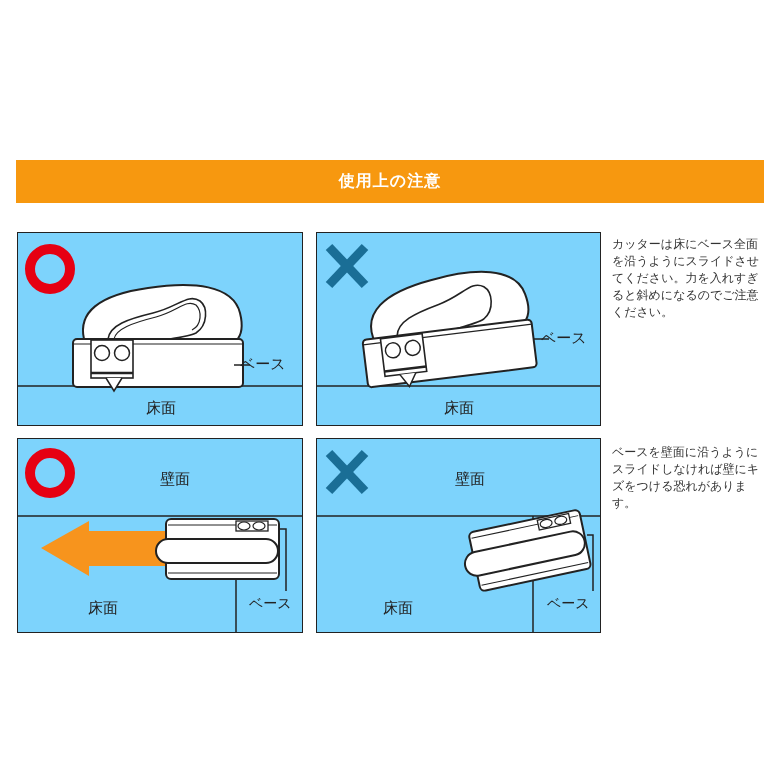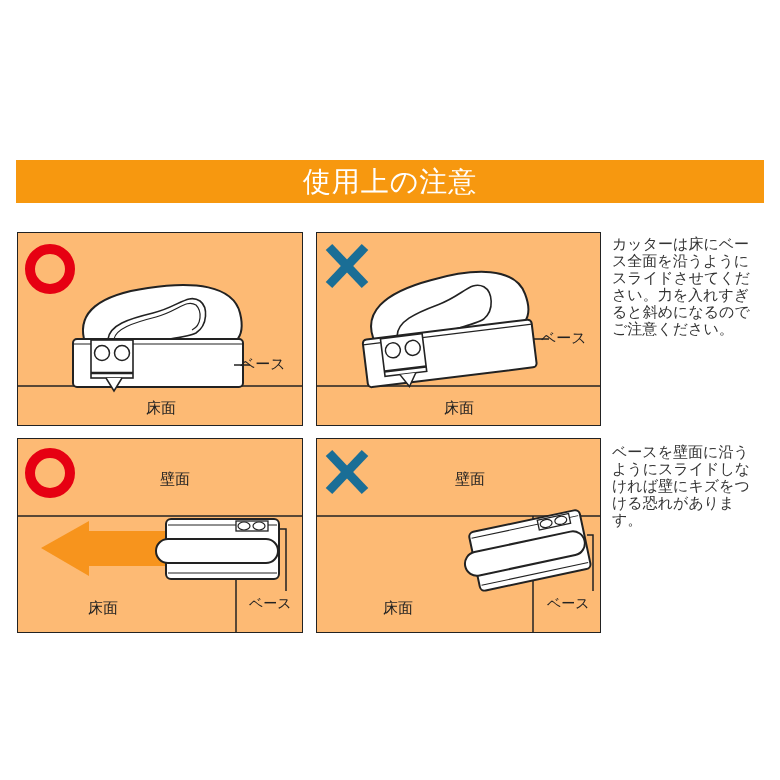--- a/index.html
+++ b/index.html
@@ -1,25 +1,25 @@
 <!DOCTYPE html>
 <html><head>
 <meta charset="utf-8">
 <style>
   html, body { margin:0; padding:0; background:#ffffff; }
   body { width:780px; height:780px; position:relative; overflow:hidden;
          font-family:"DejaVu Sans","Liberation Sans",sans-serif; color:#222; }
   .banner { position:absolute; left:16px; top:160px; width:748px; height:43px;
             background:#F7980F; display:flex; align-items:center; justify-content:center; }
-  .banner-title { color:#fff; font-weight:normal; font-size:28px; letter-spacing:1px; }
-  .panel { position:absolute; border:1.5px solid #222; background:#fdba74; box-sizing:border-box; overflow:hidden; }
+  .banner-title { color:#fff; font-weight:bold; font-size:16px; letter-spacing:1px; }
+  .panel { position:absolute; border:1.5px solid #222; background:#7dd3fc; box-sizing:border-box; overflow:hidden; }
   .panel svg { position:absolute; left:0; top:0; }
   .label { position:absolute; font-size:15px; color:#222; white-space:nowrap; }
   .label.small { font-size:14px; }
-  .note { position:absolute; font-size:15px; line-height:17px; color:#333; width:150px; word-break:break-all; }
+  .note { position:absolute; font-size:12px; line-height:17px; color:#333; width:150px; word-break:break-all; }
 </style>
 </head>
 <body>
 
 <div class="banner">
   <span class="banner-title">使用上の注意</span>
 </div>
 
 <div class="panel" style="left:17px;top:232px;width:286px;height:194px;">
   <svg width="286" height="194" viewBox="0 0 286 194">

